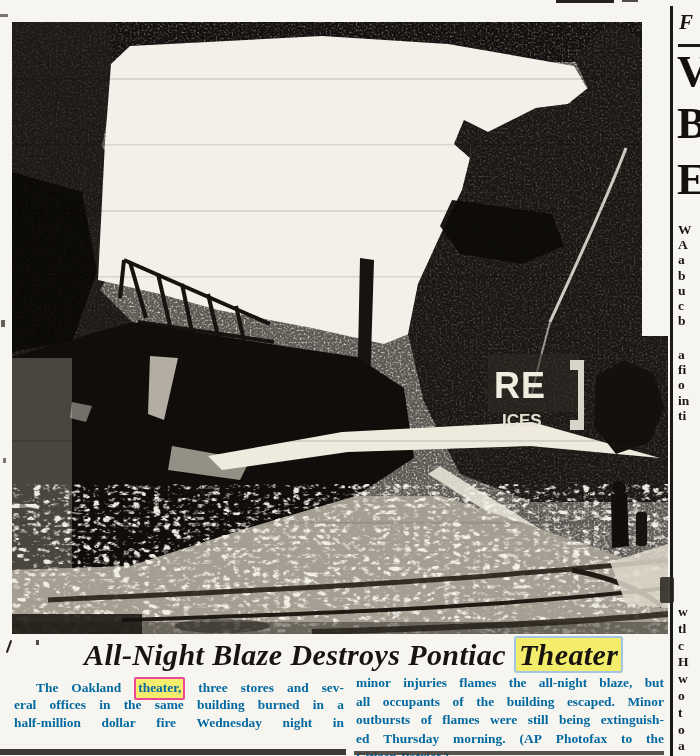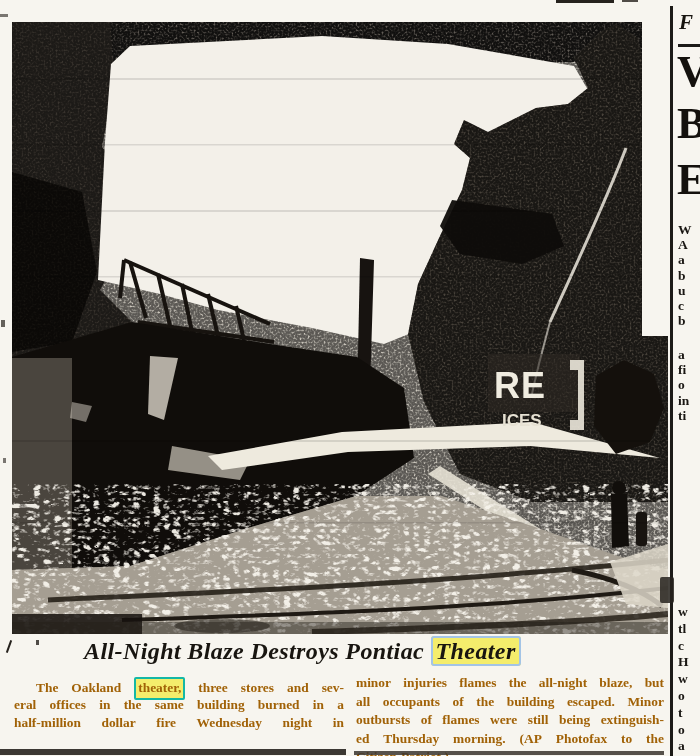--- a/index.html
+++ b/index.html
@@ -4,25 +4,25 @@
 <style>
   html,body{margin:0;padding:0;}
   body{width:700px;height:756px;overflow:hidden;background:#f7f5ef;
        font-family:"Liberation Serif","DejaVu Serif",serif;color:#181510;}
   .stage{position:relative;width:700px;height:756px;overflow:hidden;}
   .photo-wrap{position:absolute;left:12px;top:22px;width:656px;height:488px;}
   .photo-wrap svg{display:block;width:656px;height:612px;}
   .col-rule{position:absolute;left:670px;top:6px;width:3px;height:750px;background:#1c1a17;}
   
   .headline{position:absolute;left:84px;top:638px;width:600px;white-space:nowrap;
-            font-size:24px;font-style:italic;font-weight:700;letter-spacing:.4px;}
+            font-size:30px;font-style:italic;font-weight:700;letter-spacing:.4px;}
   .hl{background:#f4ed6c;border:2px solid #a3c4e6;border-radius:3px;padding:0 3px;}
-  .hl-body{background:#f4ed6c;border:2px solid #14b8a6;border-radius:2px;padding:0 2px;font-weight:700;text-align:center;}
-  
-  .bodycol{position:absolute;font-size:13.4px;font-weight:700;color:#a16207;}
+  .hl-body{background:#f4ed6c;border:2px solid #ec4899;border-radius:2px;padding:0 2px;font-weight:700;text-align:center;}
+  
+  .bodycol{position:absolute;font-size:13.4px;font-weight:700;color:#0369a1;}
   .col-left{left:14px;top:677px;width:330px;}
   .col-right{left:356px;top:674px;width:308px;}
   .jline{display:flex;justify-content:space-between;align-items:baseline;
          height:18.6px;line-height:18.6px;white-space:nowrap;overflow:visible;}
   .jline.indent{padding-left:22px;}
   .jline.left-align{justify-content:flex-start;gap:4px;}
   
   .side-f{position:absolute;left:679px;top:10px;font-size:21px;font-style:italic;font-weight:700;}
   .side-hrule{position:absolute;left:678px;top:44px;width:22px;height:3px;background:#1c1a17;}
   .side-big{position:absolute;left:677px;width:40px;font-size:44px;font-weight:700;line-height:1;color:#14110d;}

